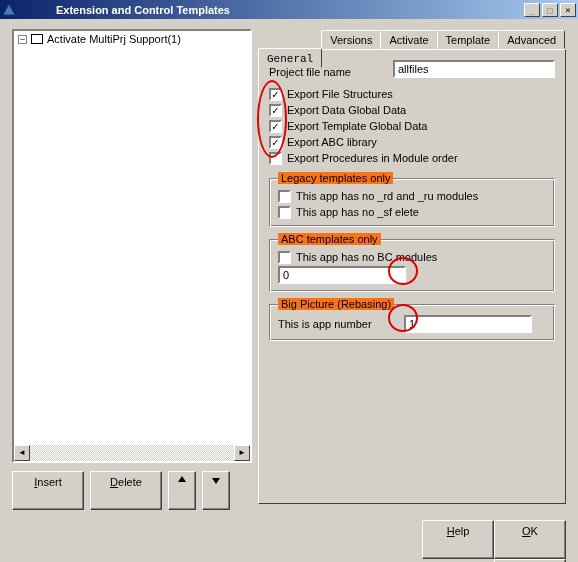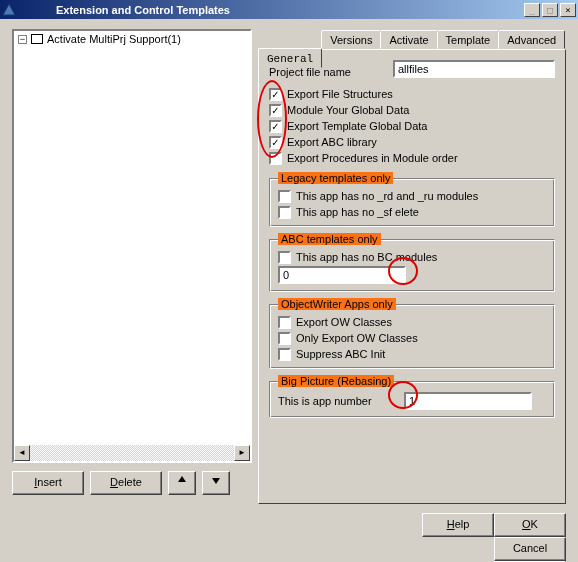--- a/index.html
+++ b/index.html
@@ -125,21 +125,21 @@
   .scroll-track {
     flex: 1;
     background: repeating-conic-gradient(#d4d0c8 0% 25%, #fff 0% 50%) 0 / 2px 2px;
   }
   .btnrow {
     margin-top: 8px;
     display: flex;
     gap: 6px;
   }
   .btn {
-    height: 24px;
+    height: 39px;
     min-width: 72px;
     padding: 0 8px;
     background: #d4d0c8;
     border: 1px solid;
     border-color: #fff #404040 #404040 #fff;
     box-shadow: inset -1px -1px 0 #808080, inset 1px 1px 0 #d4d0c8;
     font-size: 11px;
     text-align: center;
     line-height: 21px;
     cursor: default;
@@ -319,21 +319,21 @@
             <input class="textinput" value="allfiles" style="">
           </div>
 
           <div class="checklist" style="position:relative">
             <div class="checkrow">
                 <span class="checkbox">✓</span>
                 <span>Export File Structures</span>
               </div>
             <div class="checkrow">
                 <span class="checkbox">✓</span>
-                <span>Module Your Global Data</span>
+                <span>Export Data Global Data</span>
               </div>
             <div class="checkrow">
                 <span class="checkbox">✓</span>
                 <span>Export Template Global Data</span>
               </div>
             <div class="checkrow">
                 <span class="checkbox">✓</span>
                 <span>Export ABC library</span>
               </div>
             <div class="checkrow">
@@ -360,35 +360,20 @@
             <div class="checkrow">
                 <span class="checkbox"></span>
                 <span>This app has no BC modules</span>
               </div>
             <div class="fieldrow">
               <input class="textinput fw" value="0" style="">
             </div>
             <div class="circle" style="left:118px; top:12px; width:30px; height:28px;"></div>
           </fieldset>
 
-          <fieldset>
-            <legend>ObjectWriter Apps only</legend>
-            <div class="checkrow">
-                <span class="checkbox"></span>
-                <span>Export OW Classes</span>
-              </div>
-            <div class="checkrow">
-                <span class="checkbox"></span>
-                <span>Only Export OW Classes</span>
-              </div>
-            <div class="checkrow">
-                <span class="checkbox"></span>
-                <span>Suppress ABC Init</span>
-              </div>
-          </fieldset>
 
           <fieldset style="position:relative">
             <legend>Big Picture (Rebasing)</legend>
             <div class="fieldrow">
               <span class="label">This is app number</span>
               <input class="textinput fw" value="1" style="">
             </div>
             <div class="circle" style="left:118px; top:-6px; width:30px; height:28px;"></div>
           </fieldset>
 

